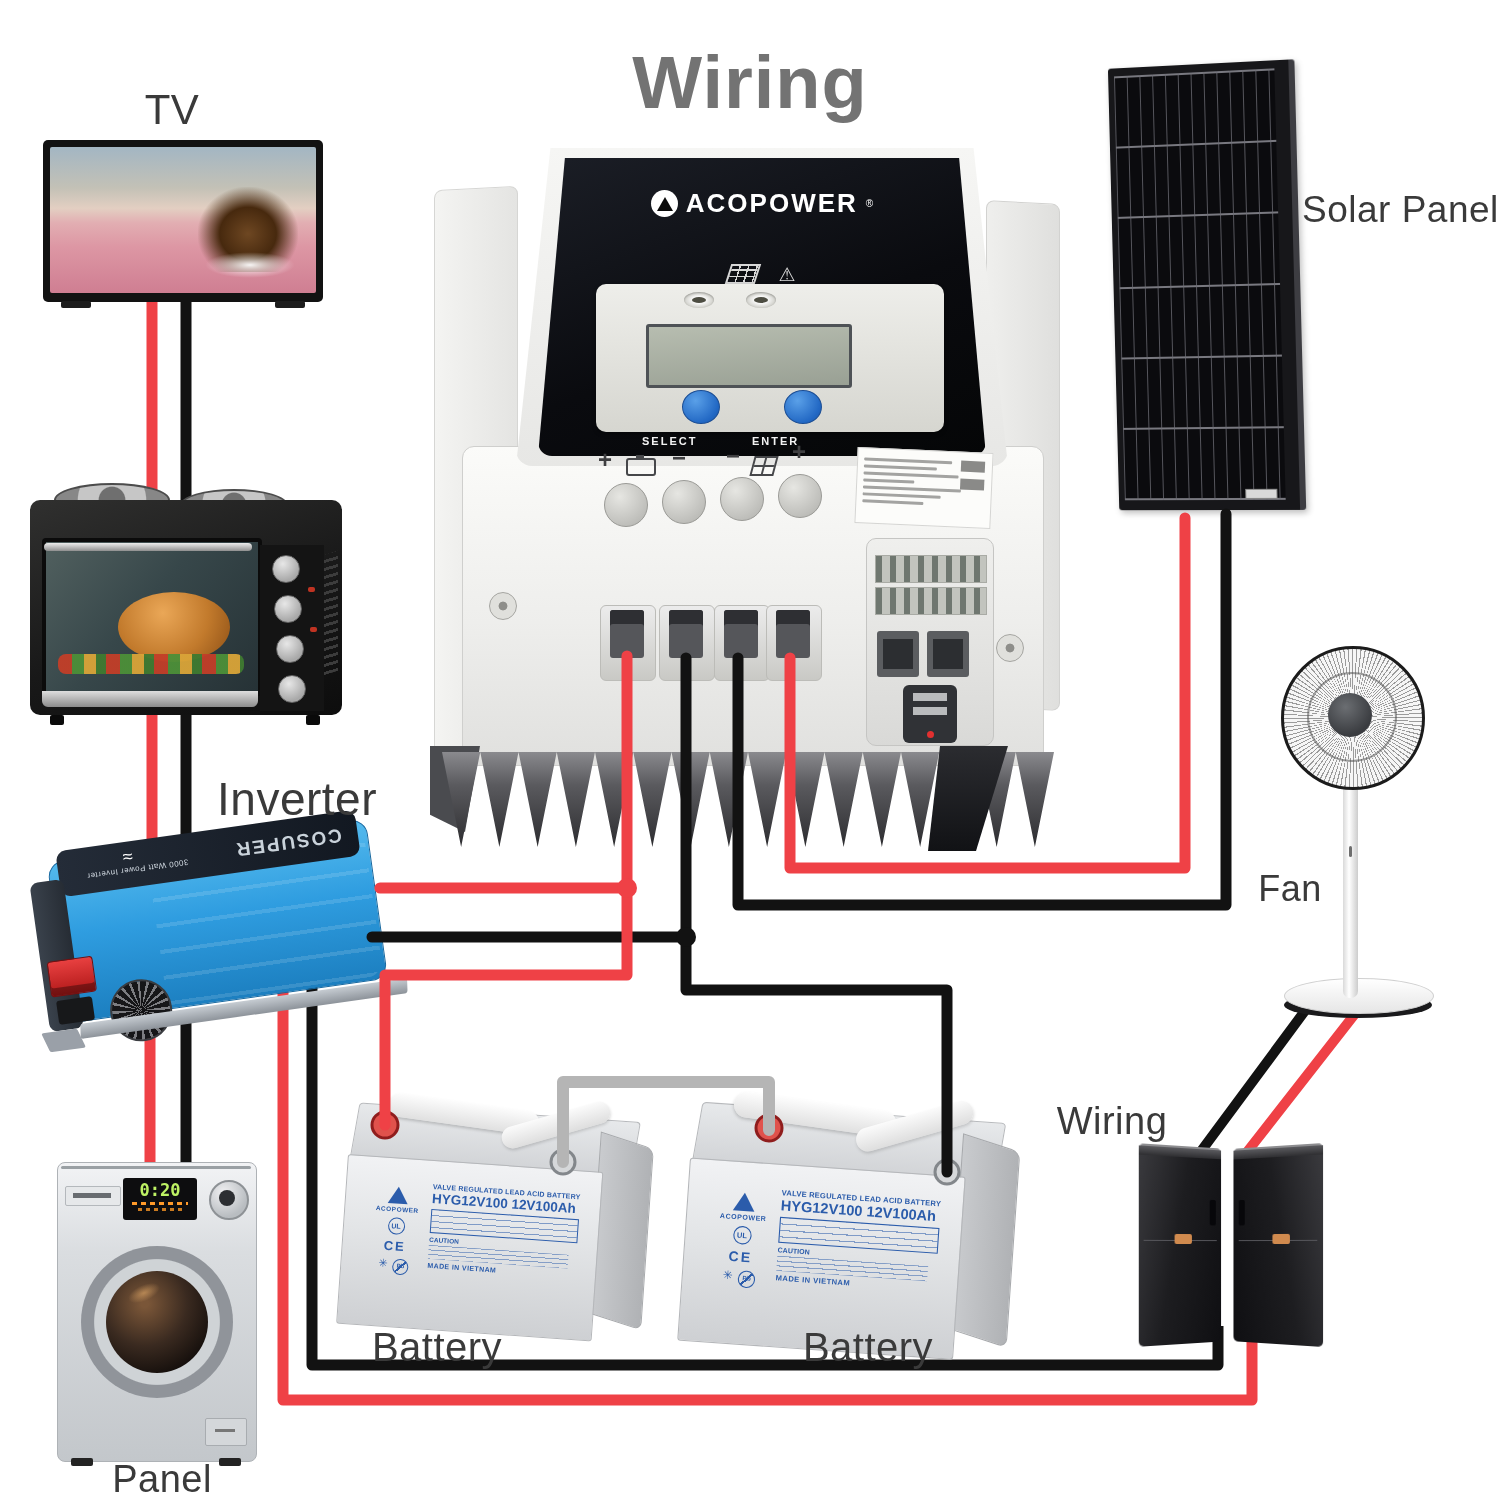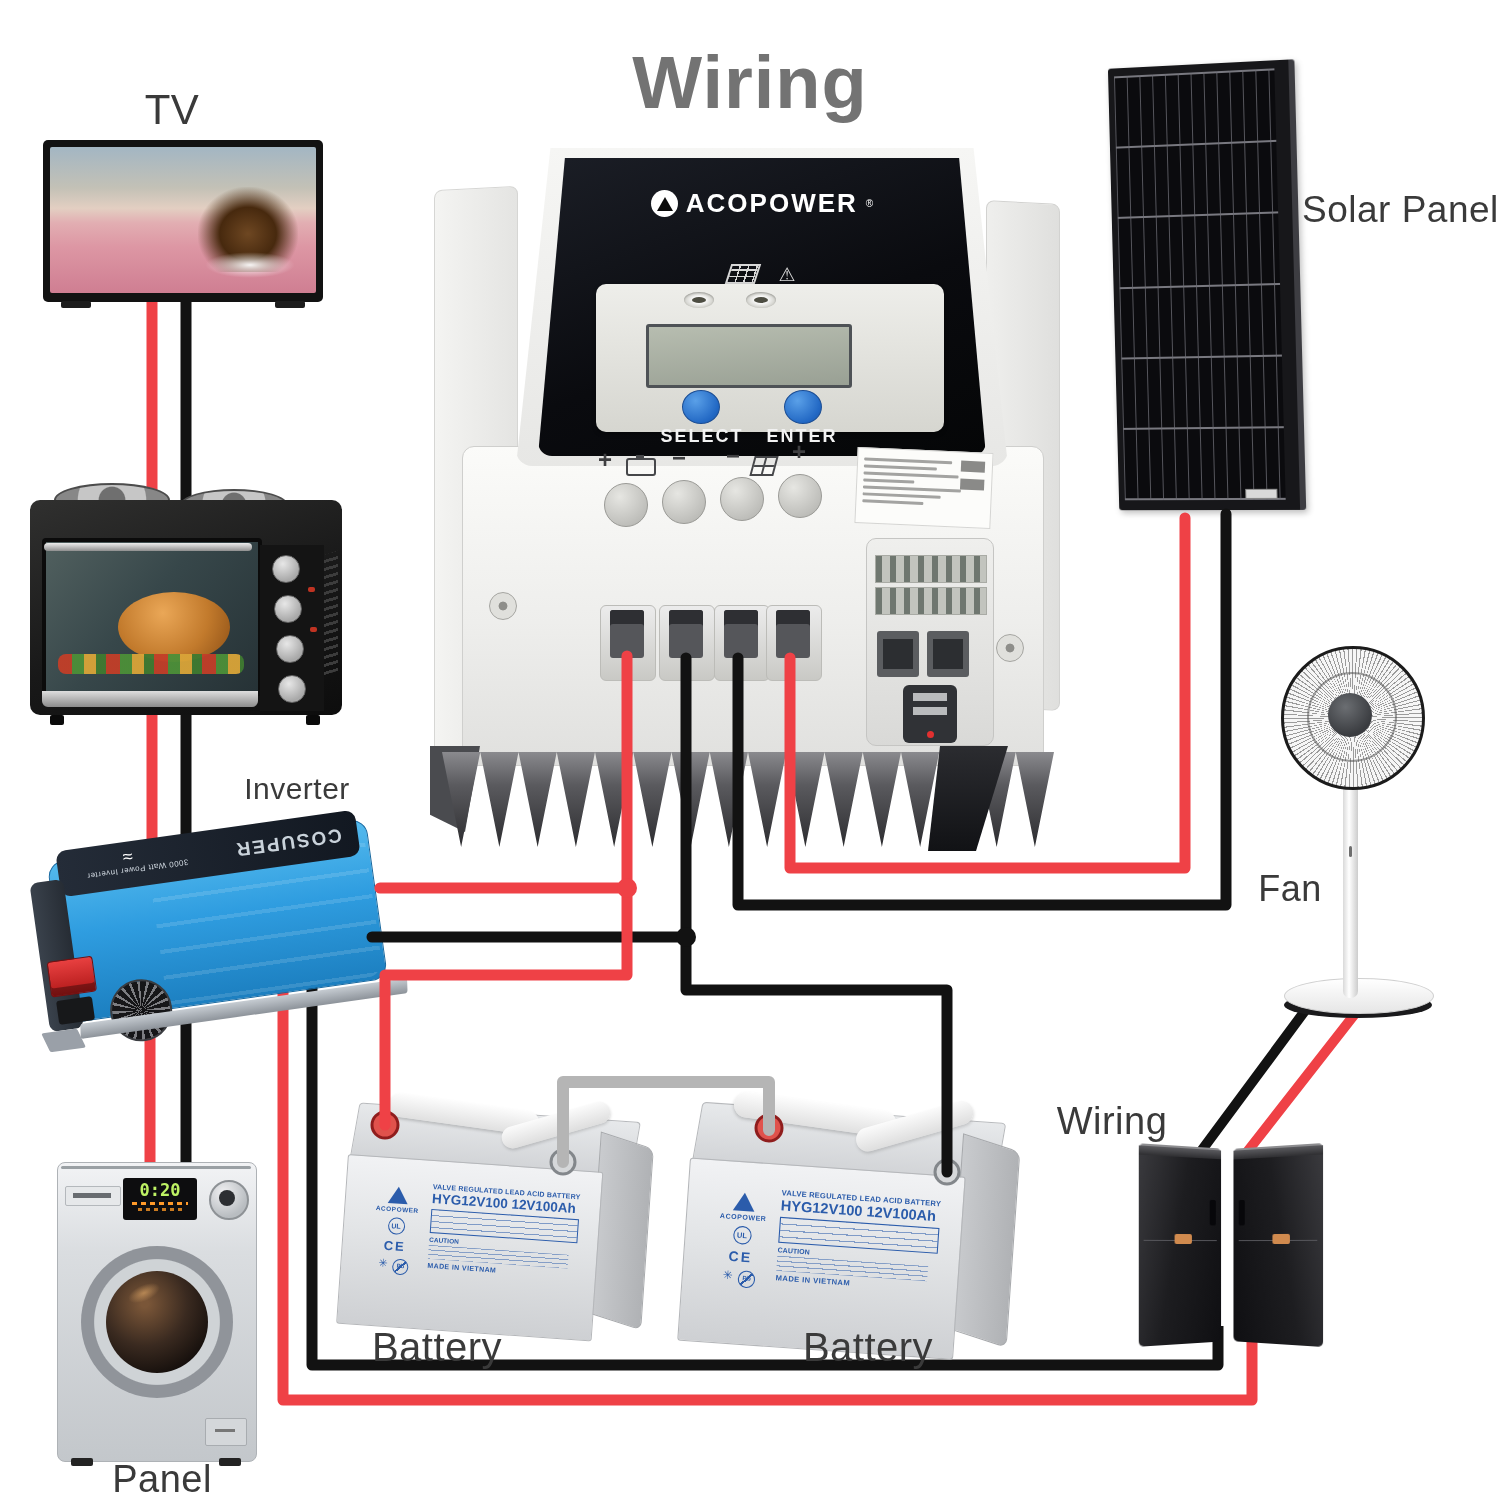--- a/index.html
+++ b/index.html
@@ -88,21 +88,21 @@
   .ctl-warn{font-size:19px;color:#dcdcdc;line-height:1}
   .ctl-bezel{left:58px;top:126px;width:348px;height:148px;border-radius:10px;
     background:linear-gradient(180deg,#eeeeea 0%,#d6d6d0 100%);box-shadow:0 2px 4px rgba(0,0,0,.4)}
   .ctl-hole{top:8px;width:30px;height:16px;border-radius:50%;
     background:radial-gradient(#ffffff 25%,#cfcfc9 70%);box-shadow:inset 0 1px 2px rgba(0,0,0,.25)}
   .ctl-hole i{position:absolute;left:8px;top:5px;width:14px;height:6px;border-radius:50%;background:#4d4d42;display:block}
   .ctl-lcd{left:50px;top:40px;width:200px;height:58px;border:3px solid #4e5256;border-radius:3px;
     background:linear-gradient(175deg,#b7bdb0 0%,#99a094 100%)}
   .ctl-btn{top:106px;width:36px;height:32px;border-radius:50%;border:1px solid #1c4e94;
     background:radial-gradient(circle at 35% 30%,#5aa0e8 0%,#2268c4 70%,#1a54a0 100%)}
-  .ctl-btnlabel{top:268px;color:#f2f2f2;font-size:18px;font-weight:700;letter-spacing:2px;text-align:center}
+  .ctl-btnlabel{top:277px;color:#f2f2f2;font-size:11px;font-weight:700;letter-spacing:2px;}
   .ctl-sign{position:absolute;font-size:24px;font-weight:700;color:#3f3f41;z-index:5}
   .ctl-batt-icon{left:196px;top:318px;width:26px;height:14px;border:2px solid #46474a;border-radius:3px}
   .ctl-batt-icon i{position:absolute;left:8px;top:-5px;width:8px;height:3px;background:#46474a;display:block}
   .ctl-pv-icon2{left:322px;top:316px;width:20px;height:16px;border:2px solid #46474a;transform:skewX(-15deg);
     background:linear-gradient(#46474a,#46474a) 50% 0/2px 100% no-repeat,
                linear-gradient(#46474a,#46474a) 0 50%/100% 2px no-repeat}
   .ctl-knob{width:42px;height:42px;border-radius:50%;border:1px solid #9a9a96;
     background:radial-gradient(circle at 35% 30%,#e6e6e2 0%,#bdbdb9 75%,#a9a9a5 100%)}
   .ctl-slot-h{top:465px;width:54px;height:74px;border-radius:6px;border:1px solid #bcbcb8;
     background:linear-gradient(#ececе8,#c9c9c5);background:linear-gradient(#ececec,#c9c9c5)}
@@ -258,21 +258,21 @@
   </g>
   <g fill="none" stroke-width="10" stroke-linecap="round">
     <path d="M1307 1008 L1196 1158" stroke="#121212"></path>
     <path d="M1358 1010 L1247 1152" stroke="#ef4146"></path>
   </g>
 </svg>
 
 <div id="title">Wiring</div>
 <div class="lbl c" style="left:172px;top:86px;font-size:42px">TV</div>
 <div class="lbl" style="left:1302px;top:189px;font-size:37px">Solar Panel</div>
-<div class="lbl c" style="left:297px;top:772px;font-size:30px">Inverter</div>
+<div class="lbl c" style="left:297px;top:772px;font-size:46px">Inverter</div>
 <div class="lbl c" style="left:1290px;top:868px;font-size:36px">Fan</div>
 <div class="lbl c" style="left:1112px;top:1100px;font-size:38px">Wiring</div>
 <div class="lbl c" style="left:437px;top:1325px;font-size:40px">Battery</div>
 <div class="lbl c" style="left:868px;top:1325px;font-size:40px">Battery</div>
 <div class="lbl c" style="left:162px;top:1458px;font-size:38px">Panel</div>
 
 <div id="tv" class="device">
   <div class="abs tv-frame"></div>
   <div class="abs tv-screen">
     <div class="abs tv-bush"></div>

